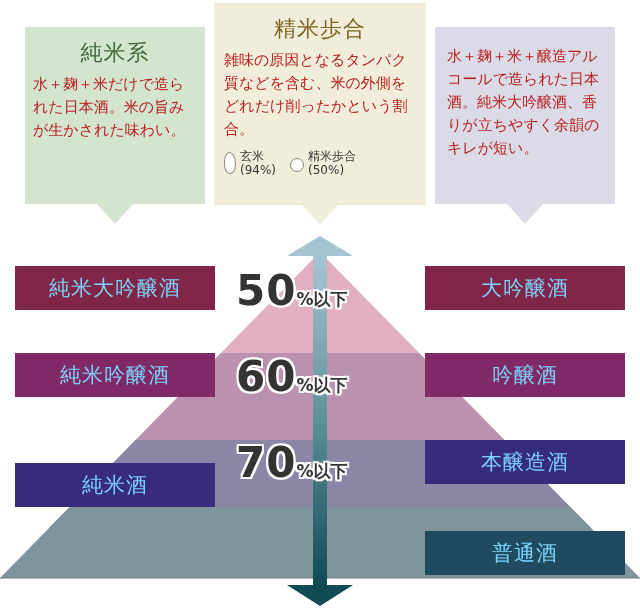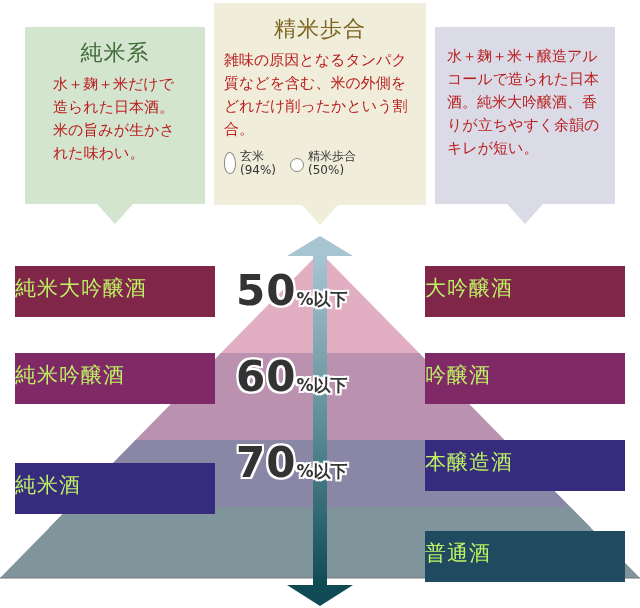--- a/index.html
+++ b/index.html
@@ -4,36 +4,36 @@
   <style>
     html, body { margin: 0; padding: 0; background: #ffffff; }
     body { width: 640px; height: 608px; position: relative; overflow: hidden;
            font-family: "DejaVu Sans", "Liberation Sans", sans-serif; }
     .card { position: absolute; box-sizing: border-box; }
     .card .title { text-align: center; font-family: "DejaVu Serif", "Liberation Serif", serif;
                    font-size: 22px; line-height: 28px; letter-spacing: 1px; }
     .card .body { font-size: 15px; line-height: 23px; color: #b91c1c; }
     .card-pointer { position: absolute; width: 0; height: 0;
                     border-left: 18px solid transparent; border-right: 18px solid transparent; border-top: 20px solid; }
-    #card-junmai { left: 25px; top: 27px; width: 180px; height: 177px; background: #d4e5cf; padding: 12px 28px; }
+    #card-junmai { left: 25px; top: 27px; width: 180px; height: 177px; background: #d4e5cf; padding: 12px 8px; }
     #card-junmai .title { color: #3f6b36; }
     #card-seimai { left: 214px; top: 3px; width: 212px; height: 202px; background: #f0eedb; padding: 12px 10px; }
     #card-seimai .title { color: #7c6520; }
     #card-honjozo { left: 435px; top: 27px; width: 180px; height: 177px; background: #dadbe7; padding: 12px 12px; }
     #card-honjozo .title { color: #3a3580; }
 
     .legend { display: flex; align-items: flex-start; margin-top: 8px; font-size: 12px; line-height: 14px; color: #333; }
     .legend-item { display: flex; align-items: center; margin-right: 14px; }
     .legend-item .lbl { text-align: left; margin-left: 4px; }
     .grain-full { width: 12px; height: 22px; border: 1.5px solid #8a8a7a; border-radius: 50% 60% 50% 50%; background: #fff; box-sizing: border-box; }
     .grain-half { width: 14px; height: 14px; border: 1.5px solid #8a8a7a; border-radius: 50%; background: #fff; box-sizing: border-box; }
 
     .pyramid { position: absolute; left: 0; top: 0; width: 640px; height: 608px; }
-    .tag { position: absolute; height: 51px; color: #bef264; font-family: "DejaVu Serif", "Liberation Serif", serif;
-           font-size: 21px; line-height: 44px; text-align: left; letter-spacing: 1px; }
+    .tag { position: absolute; height: 44px; color: #7dd3fc; font-family: "DejaVu Serif", "Liberation Serif", serif;
+           font-size: 21px; line-height: 44px; text-align: center; letter-spacing: 1px; }
     .pct { position: absolute; left: 236px; width: 180px; font-family: "DejaVu Sans", "Liberation Sans", sans-serif;
            font-weight: bold; color: #333; white-space: nowrap;
            text-shadow: 2px 0 #fff, -2px 0 #fff, 0 2px #fff, 0 -2px #fff, 2px 2px #fff, -2px -2px #fff, 2px -2px #fff, -2px 2px #fff; }
     .pct .num { font-size: 42px; letter-spacing: 1px; }
     .pct .suf { font-size: 17px; }
   </style>
 </head>
 <body>
 
 <div class="card" id="card-junmai">

